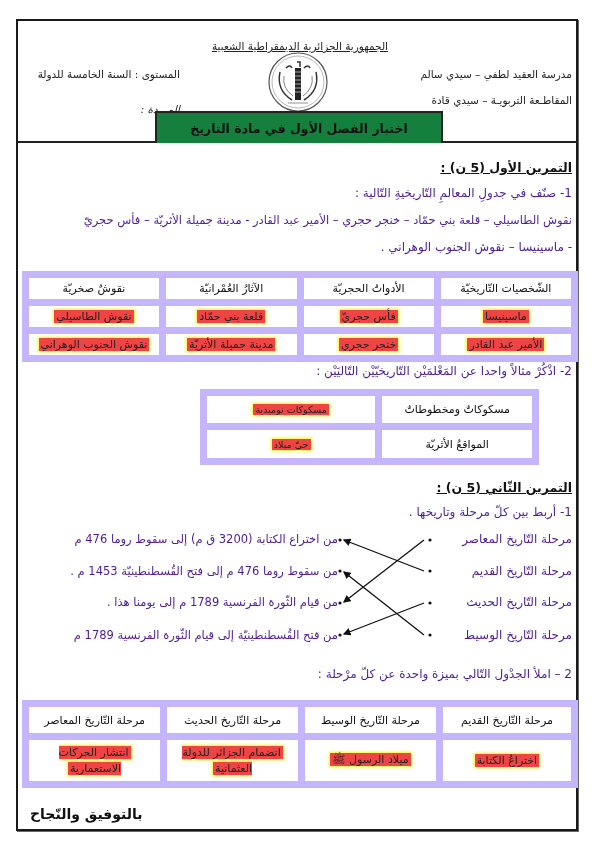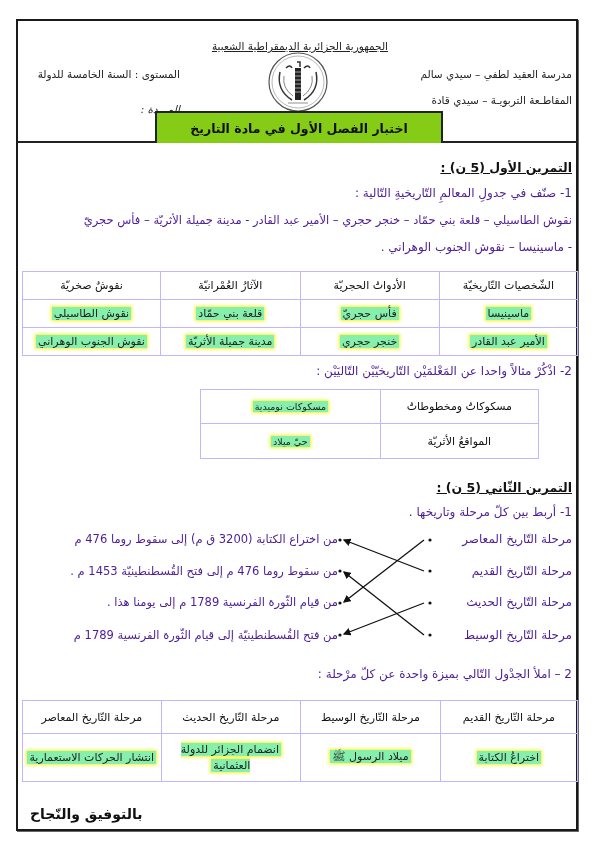--- a/index.html
+++ b/index.html
@@ -4,30 +4,30 @@
 <style>
   html, body { margin:0; padding:0; background:#ffffff; }
   body { width:600px; height:848px; position:relative; overflow:hidden;
          font-family:"DejaVu Sans", "Liberation Sans", sans-serif; color:#111; }
   .abs { position:absolute; }
   .rtl { direction:rtl; unicode-bidi:embed; }
   .frame { left:16px; top:19px; width:562px; height:812px; border:2px solid #1a1a1a;
            box-shadow:1px 1px 0 #666; box-sizing:border-box; }
   .hdr-line { left:18px; top:141px; width:560px; height:0; border-top:2px solid #222; }
   .title-box { left:155px; top:111px; width:288px; height:32px; border:2px solid #222;
-               border-bottom:none; box-sizing:border-box; background:#84cc16;
+               border-bottom:none; box-sizing:border-box; background:#15803d;
                display:flex; align-items:center; justify-content:center;
                font-weight:bold; font-size:12.5px; }
   .t-small { font-size:10.5px; color:#222; white-space:nowrap; }
   .t-norm { font-size:12px; color:#4c1d95; white-space:nowrap; }
   .ex-title { font-size:12.5px; font-weight:bold; text-decoration:underline; white-space:nowrap; }
   table.grid { position:absolute; border-collapse:collapse; direction:rtl; }
-  table.grid td { border:1px solid #c4b5fd; text-align:center; vertical-align:middle;
+  table.grid td { border:7px solid #c4b5fd; text-align:center; vertical-align:middle;
                   font-size:11px; padding:0 2px; }
-  .hl { background:#86efac; padding:0 2px; box-shadow:0 0 3px 1px #f6f31a; color:#222; }
+  .hl { background:#ef4444; padding:0 2px; box-shadow:0 0 3px 1px #f6f31a; color:#222; }
   .logo { left:266px; top:50px; width:64px; height:64px; }
 </style>
 </head>
 <body>
 
 <div class="abs frame"></div>
 
 <div class="abs rtl t-small" style="left:200px; top:40px; width:200px; text-align:center; text-decoration:underline;">الجمهورية الجزائرية الديمقراطية الشعبية</div>
 
 <div class="abs rtl t-small" style="right:28px; top:68px; text-align:right;">مدرسة العقيد لطفي – سيدي سالم</div>

